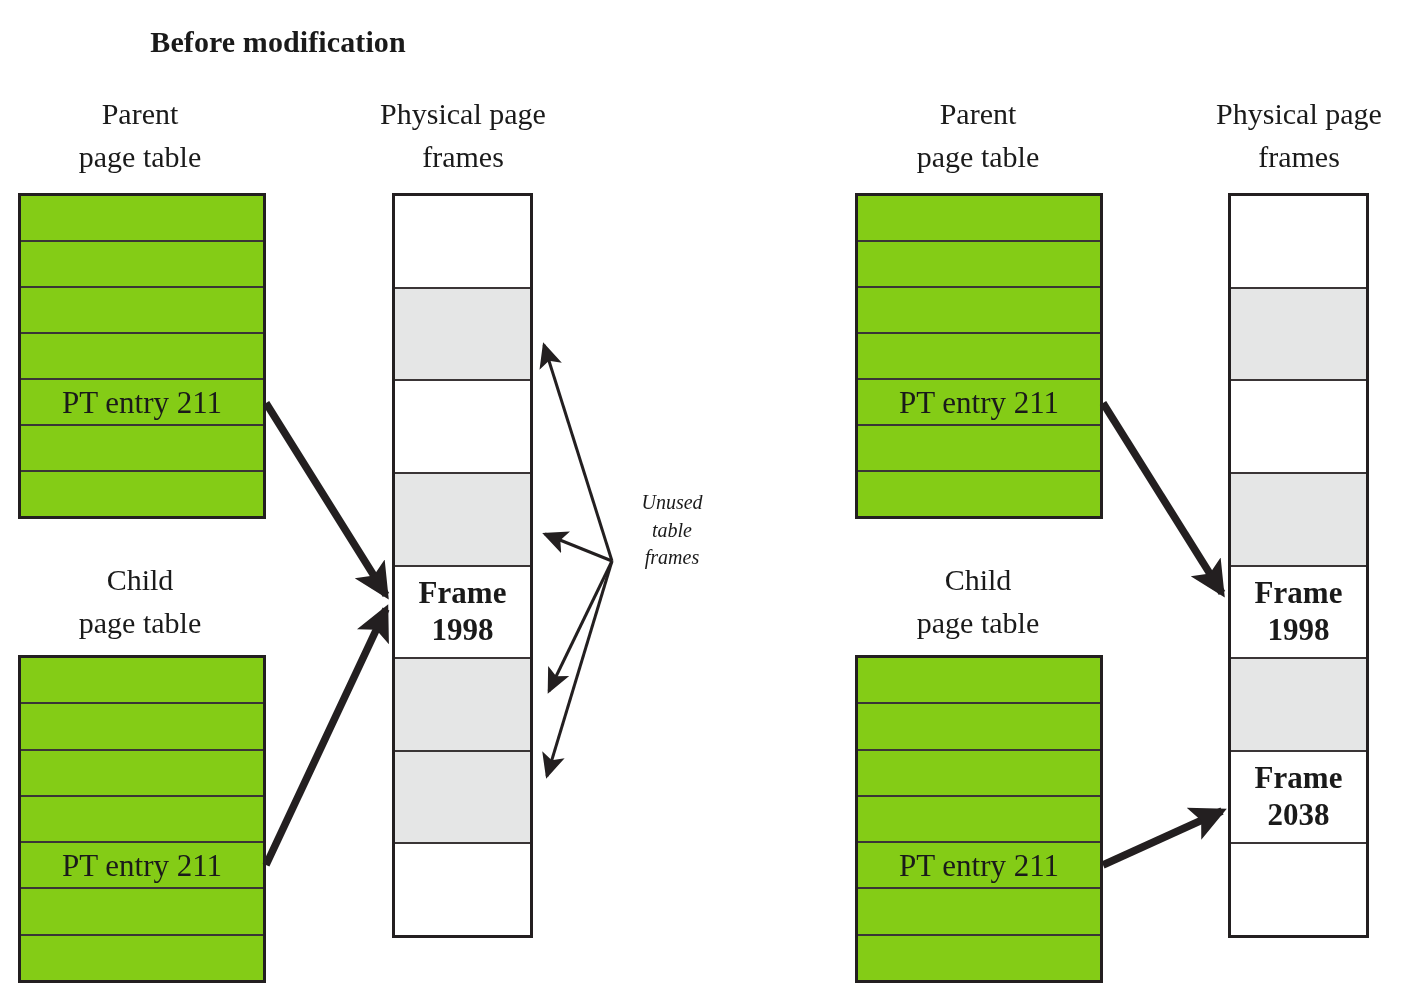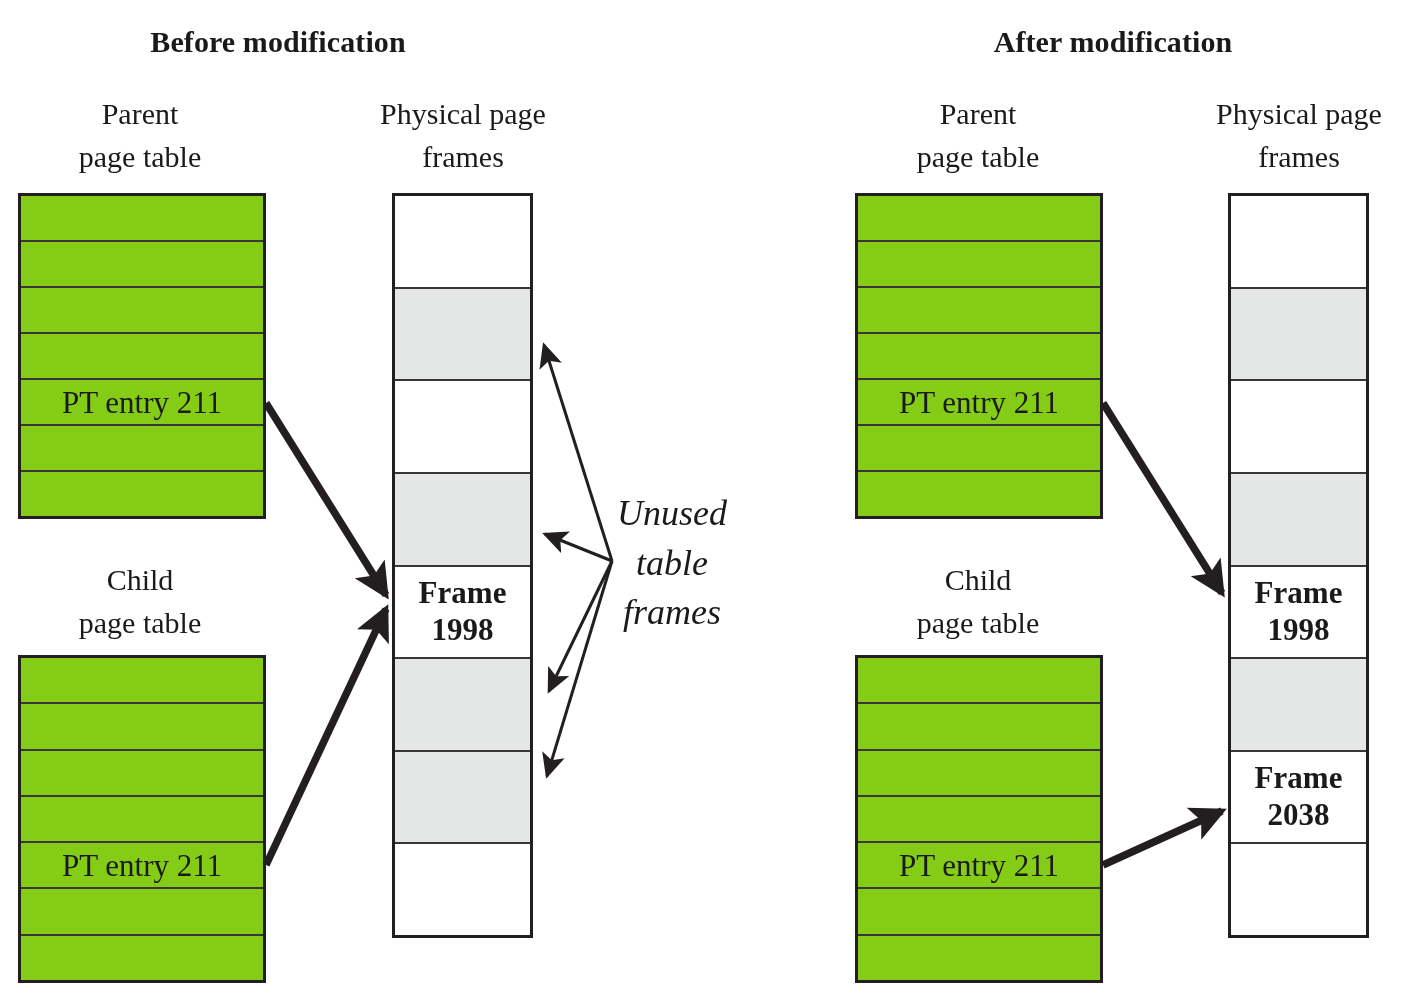--- a/index.html
+++ b/index.html
@@ -77,21 +77,21 @@
     font-size: 31px;
     line-height: 1.18;
     white-space: nowrap;
   }
   .frame-row:last-child { border-bottom: none; }
   .frame-row.gray { background: #e5e6e6; }
 
   .unused-label {
     position: absolute;
     font-style: italic;
-    font-size: 36px;
+    font-size: 20px;
     line-height: 1.38;
     text-align: center;
     white-space: nowrap;
   }
   svg.arrows {
     position: absolute;
     left: 0; top: 0;
     width: 1406px;
     height: 994px;
     overflow: visible;
@@ -153,21 +153,20 @@
     <div class="frame-row gray"></div>
     <div class="frame-row"></div>
   </div>
 
   <div class="unused-label" style="left:592px; top:486px; width:160px;">
     <span>Unused</span><br>
     <span>table</span><br>
     <span>frames</span>
   </div>
 
-  <div class="panel-title" style="left:948px; top:22px; width:330px;">After modification</div>
 
   <div class="col-label" style="left:858px; top:90px; width:240px;">
     <span>Parent</span><br>
     <span>page table</span>
   </div>
 
   <div class="col-label" style="left:1176px; top:90px; width:246px;">
     <span>Physical page</span><br>
     <span>frames</span>
   </div>

